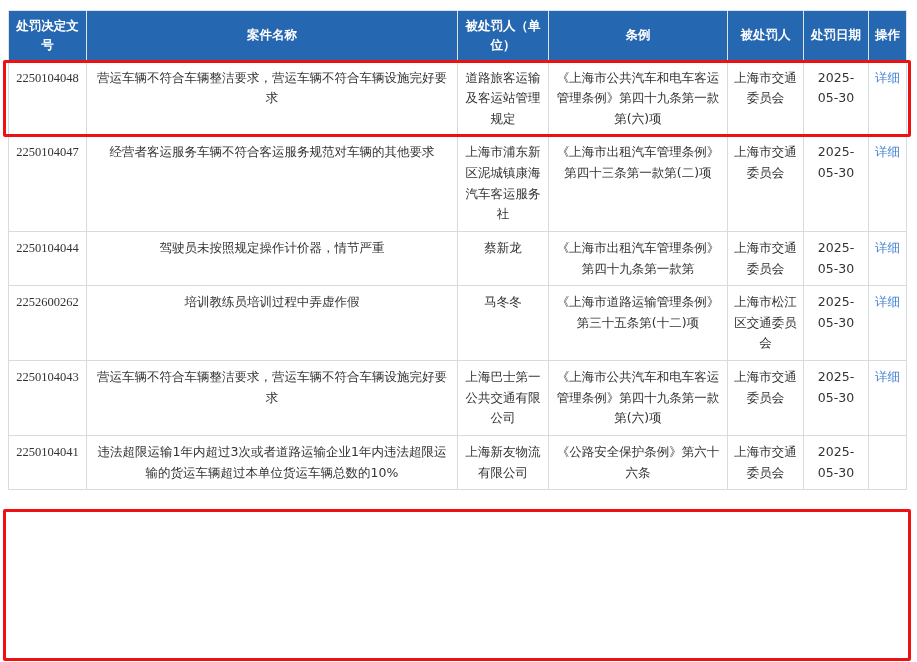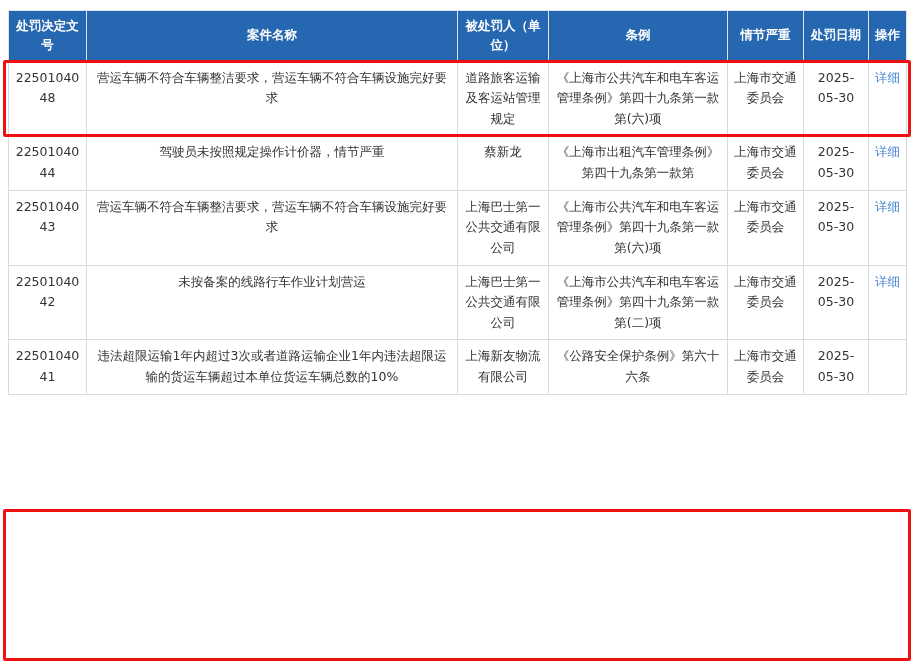--- a/index.html
+++ b/index.html
@@ -28,21 +28,21 @@
   }
   table.penalty td {
     border: 1px solid var(--cell-border, #d6dbe1);
     text-align: center;
     vertical-align: top;
     padding: 6px 5px;
     line-height: 1.65;
     word-break: break-word;
     background: #fff;
   }
-  td.c-doc { letter-spacing: 0; }
+  td.c-doc { letter-spacing: 0; font-family: Liberation Serif, serif; }
   a.detail-link {
     color: var(--link, #3e7fd0);
     text-decoration: none;
     cursor: pointer;
   }
   .red-box {
     position: absolute;
     border: 3px solid var(--highlight, #ee1111);
     border-radius: 2px;
     pointer-events: none;
@@ -62,58 +62,67 @@
         <col style="width:76px">
         <col style="width:65px">
       <col style="width:38px">
     </colgroup>
     <thead>
       <tr id="header-row">
           <th>处罚决定文号</th>
           <th>案件名称</th>
           <th>被处罚人（单位）</th>
           <th>条例</th>
-          <th>情节严重</th>
+          <th>被处罚人</th>
           <th>处罚日期</th>
           <th>操作</th>
         </tr>
     </thead>
     <tbody id="table-body">
         <tr>
           <td class="c-doc">2250104048</td>
           <td class="c-case">营运车辆不符合车辆整洁要求，营运车辆不符合车辆设施完好要求</td>
           <td class="c-punished">道路旅客运输及客运站管理规定</td>
           <td class="c-regulation">《上海市公共汽车和电车客运管理条例》第四十九条第一款第(六)项</td>
           <td class="c-authority">上海市交通委员会</td>
           <td class="c-date">2025-05-30</td>
           <td class="c-action"><a class="detail-link">详细</a></td>
         </tr>
         <tr>
+          <td class="c-doc">2250104047</td>
+          <td class="c-case">经营者客运服务车辆不符合客运服务规范对车辆的其他要求</td>
+          <td class="c-punished">上海市浦东新区泥城镇康海汽车客运服务社</td>
+          <td class="c-regulation">《上海市出租汽车管理条例》第四十三条第一款第(二)项</td>
+          <td class="c-authority">上海市交通委员会</td>
+          <td class="c-date">2025-05-30</td>
+          <td class="c-action"><a class="detail-link">详细</a></td>
+        </tr>
+        <tr>
           <td class="c-doc">2250104044</td>
           <td class="c-case">驾驶员未按照规定操作计价器，情节严重</td>
           <td class="c-punished">蔡新龙</td>
           <td class="c-regulation">《上海市出租汽车管理条例》第四十九条第一款第</td>
           <td class="c-authority">上海市交通委员会</td>
           <td class="c-date">2025-05-30</td>
           <td class="c-action"><a class="detail-link">详细</a></td>
         </tr>
         <tr>
+          <td class="c-doc">2252600262</td>
+          <td class="c-case">培训教练员培训过程中弄虚作假</td>
+          <td class="c-punished">马冬冬</td>
+          <td class="c-regulation">《上海市道路运输管理条例》第三十五条第(十二)项</td>
+          <td class="c-authority">上海市松江区交通委员会</td>
+          <td class="c-date">2025-05-30</td>
+          <td class="c-action"><a class="detail-link">详细</a></td>
+        </tr>
+        <tr>
           <td class="c-doc">2250104043</td>
           <td class="c-case">营运车辆不符合车辆整洁要求，营运车辆不符合车辆设施完好要求</td>
           <td class="c-punished">上海巴士第一公共交通有限公司</td>
           <td class="c-regulation">《上海市公共汽车和电车客运管理条例》第四十九条第一款第(六)项</td>
-          <td class="c-authority">上海市交通委员会</td>
-          <td class="c-date">2025-05-30</td>
-          <td class="c-action"><a class="detail-link">详细</a></td>
-        </tr>
-        <tr>
-          <td class="c-doc">2250104042</td>
-          <td class="c-case">未按备案的线路行车作业计划营运</td>
-          <td class="c-punished">上海巴士第一公共交通有限公司</td>
-          <td class="c-regulation">《上海市公共汽车和电车客运管理条例》第四十九条第一款第(二)项</td>
           <td class="c-authority">上海市交通委员会</td>
           <td class="c-date">2025-05-30</td>
           <td class="c-action"><a class="detail-link">详细</a></td>
         </tr>
         <tr>
           <td class="c-doc">2250104041</td>
           <td class="c-case">违法超限运输1年内超过3次或者道路运输企业1年内违法超限运输的货运车辆超过本单位货运车辆总数的10%</td>
           <td class="c-punished">上海新友物流有限公司</td>
           <td class="c-regulation">《公路安全保护条例》第六十六条</td>
           <td class="c-authority">上海市交通委员会</td>

